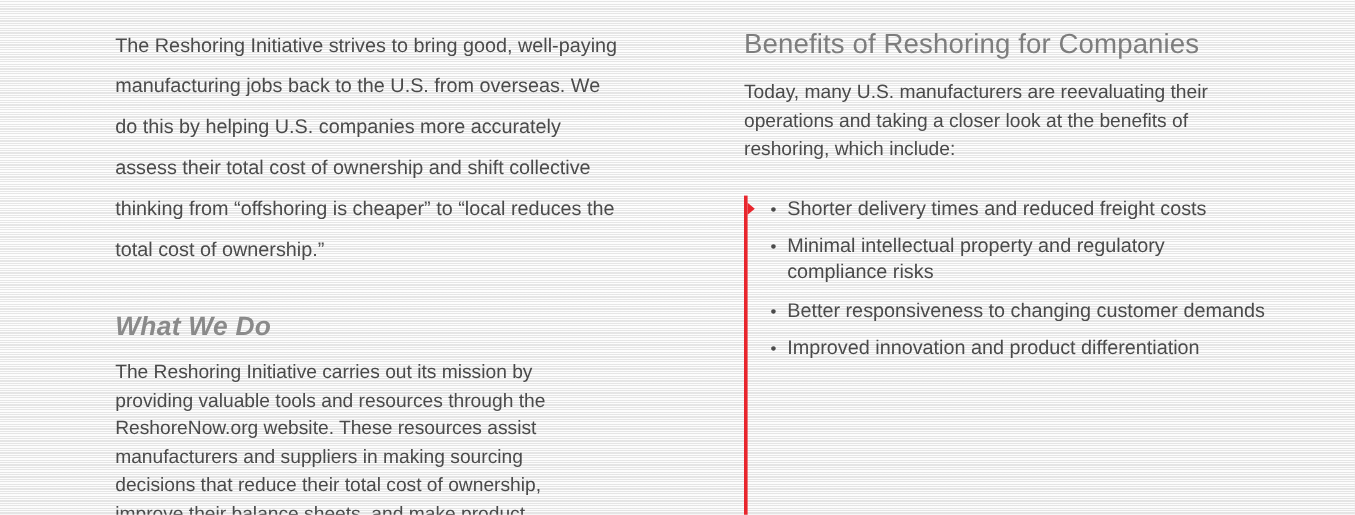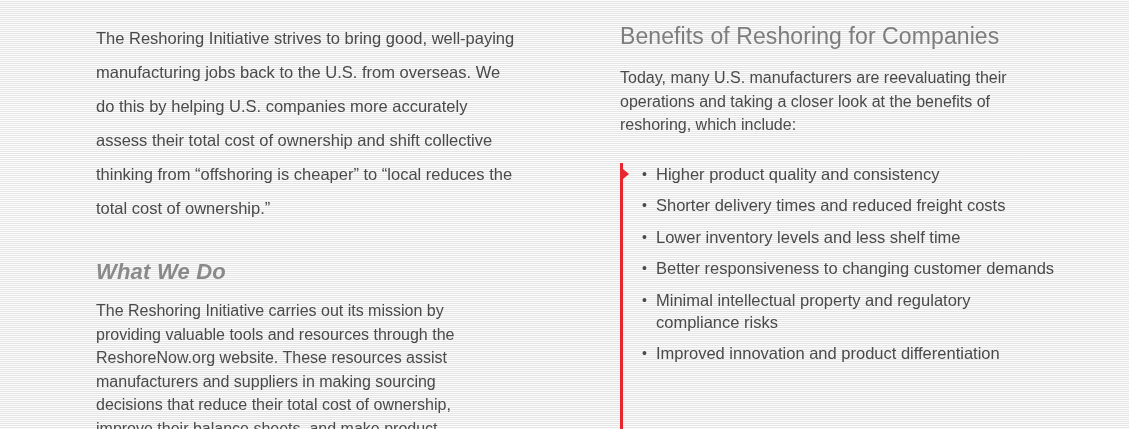--- a/index.html
+++ b/index.html
@@ -149,24 +149,22 @@
 
     <div class="col-right">
       <h2 class="benefits-head">Benefits of Reshoring for Companies</h2>
 
       <p class="benefits-intro">Today, many U.S. manufacturers are reevaluating their operations and taking a closer look at the benefits of reshoring, which include:</p>
 
       <div class="benefits-list-wrap">
         <div class="red-rule"></div>
         <div class="red-marker"></div>
         <ul class="benefits">
-          <li>Higher product quality and consistency</li>
           <li>Shorter delivery times and reduced freight costs</li>
-          <li>Lower inventory levels and less shelf time</li>
+          <li>Minimal intellectual property and regulatory compliance risks</li>
           <li>Better responsiveness to changing customer demands</li>
-          <li>Minimal intellectual property and regulatory compliance risks</li>
           <li>Improved innovation and product differentiation</li>
         </ul>
       </div>
     </div>
 
   </div>
 </div>
 
 </body></html>

